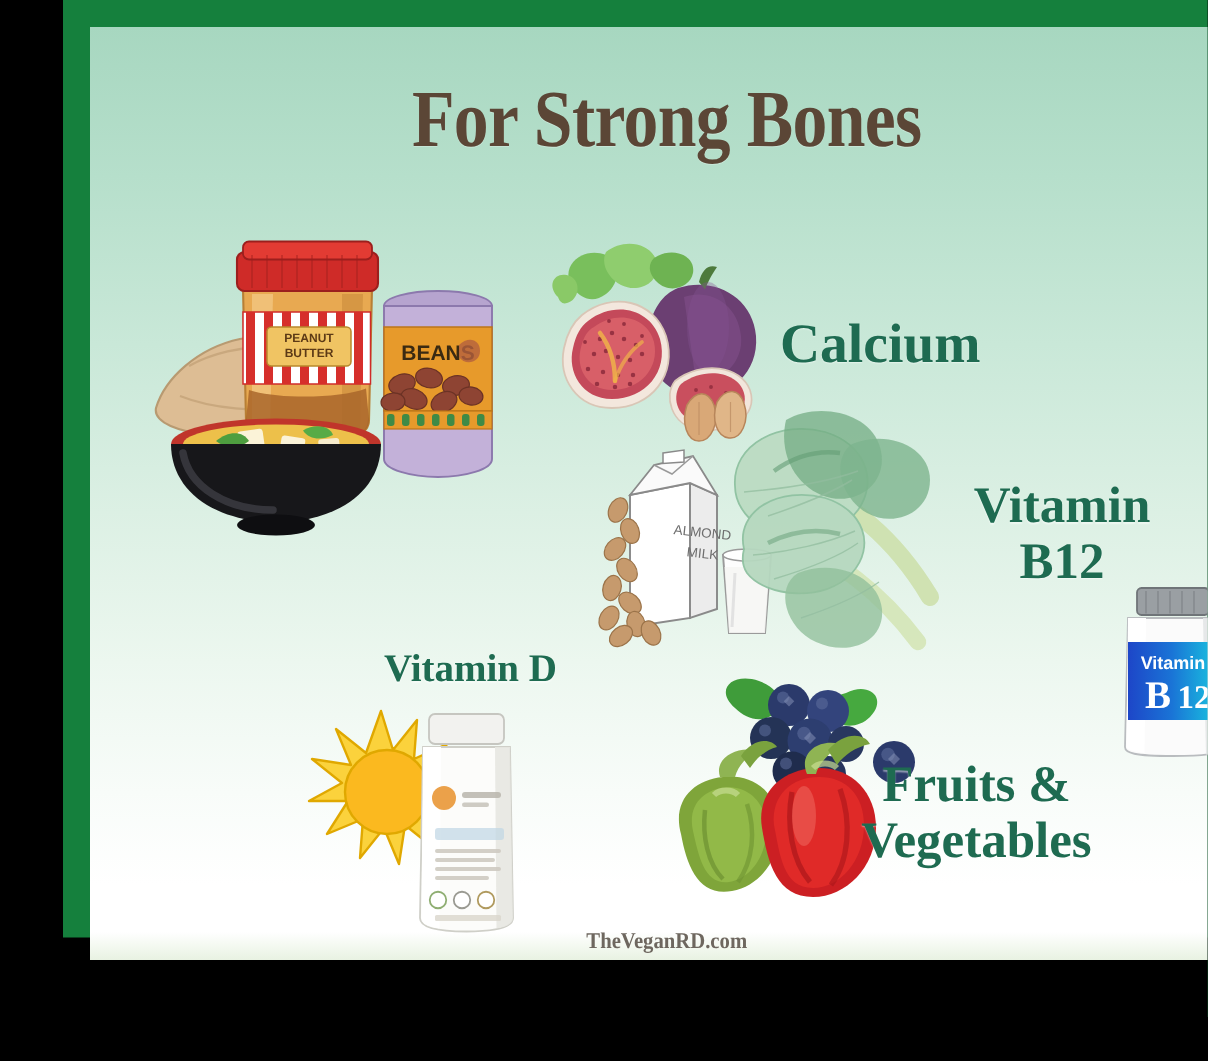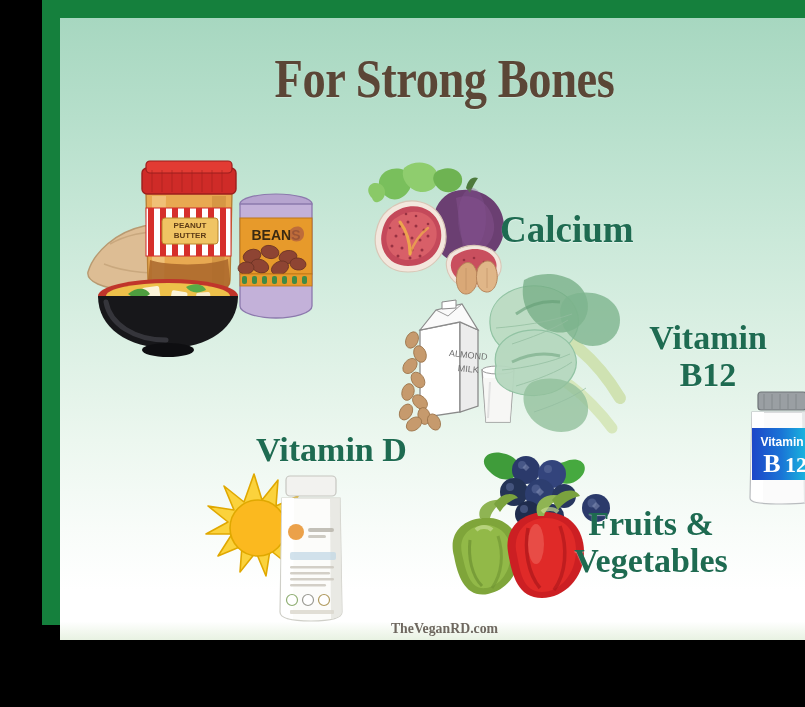--- a/index.html
+++ b/index.html
@@ -63,42 +63,42 @@
   .nutrient-label {
     position: absolute;
     font-family: "Liberation Serif", serif;
     font-weight: bold;
     color: #1e6b51;
     line-height: 1.08;
     white-space: pre-line;
     text-shadow: 0 1px 1px rgba(255,255,255,0.5);
   }
   #label-protein      { left: 158px; top: 296px; font-size: 35px; }
-  #label-calcium      { left: 440px; top: 192px; font-size: 37px; }
+  #label-calcium      { left: 460px; top: 192px; font-size: 37px; }
   #label-vitamin-b12  { left: 572px; top: 302px; font-size: 34px; text-align: center; width: 152px;}
-  #label-vitamin-d    { left: 196px; top: 414px; font-size: 34px; }
+  #label-vitamin-d    { left: 196px; top: 414px; font-size: 26px; }
   #label-fruits-veg   { left: 496px; top: 488px; font-size: 34px; text-align: center; width: 190px;}
 
   
   #site-credit {
     position: absolute;
     left: 0;
     top: 602px;
     width: 769px;
     text-align: center;
     font-family: "Liberation Serif", serif;
     font-weight: bold;
     font-size: 15px;
     color: #6e675f;
     transform: scaleX(0.92);
   }
 
   
   .art { position: absolute; }
-  #art-protein-group   { left: 20px;  top: 138px; width: 220px; height: 200px; }
+  #art-protein-group   { left: 36px;  top: 138px; width: 220px; height: 200px; }
   #art-figs-group      { left: 292px; top: 140px; width: 175px; height: 150px; }
   #art-almondmilk      { left: 330px; top: 278px; width: 130px; height: 132px; }
   #art-greens          { left: 412px; top: 248px; width: 170px; height: 175px; }
   #art-b12-bottle      { left: 674px; top: 372px; width: 96px;  height: 116px; }
   #art-vitd-group      { left: 138px; top: 448px; width: 185px; height: 158px; }
   #art-berries-peppers { left: 386px; top: 430px; width: 180px; height: 152px; }
 
   svg { display: block; overflow: visible; }
 </style>
 </head>

